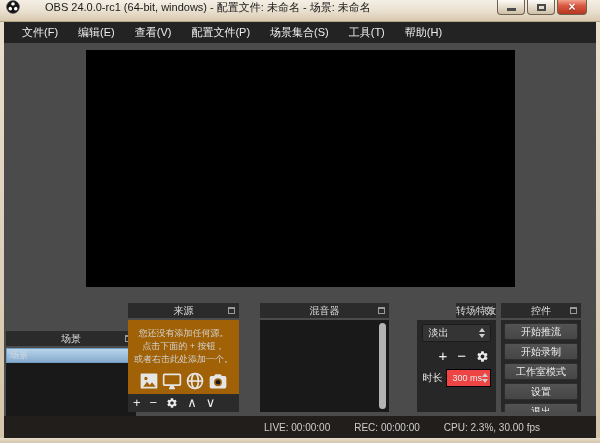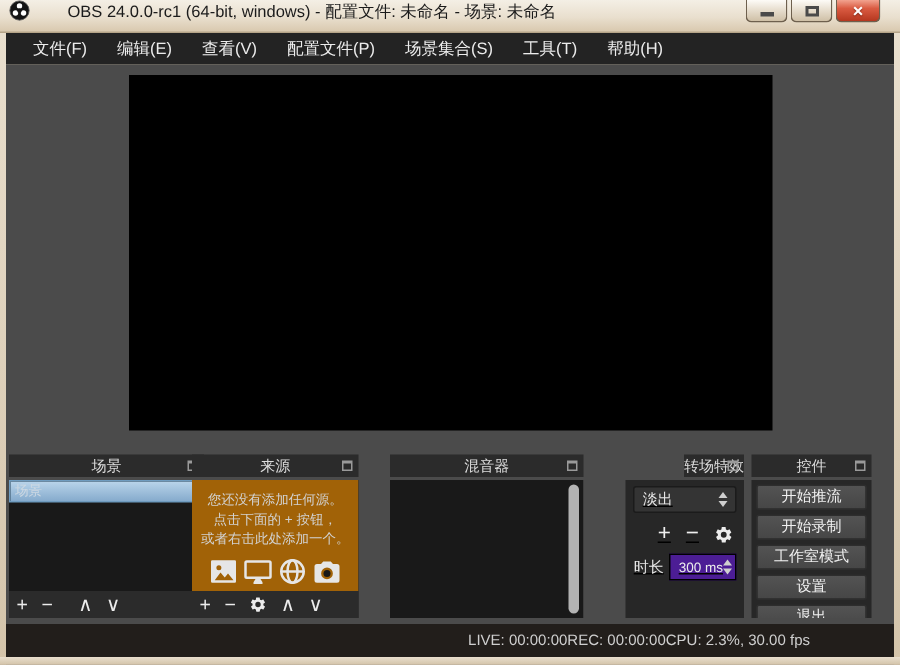--- a/index.html
+++ b/index.html
@@ -25,21 +25,21 @@
   .menubar { position:absolute; left:4px; top:22px; width:592px; height:21px;
     background:#232323; display:flex; align-items:flex-end; padding-left:8px; }
   .menu-item { font-size:11px; color:#ececec; padding:3px 10px; white-space:nowrap; }
 
   
   .main { position:absolute; left:4px; top:43px; width:592px; height:373px; background:#4b4b4b; }
   .preview { position:absolute; left:82px; top:7px; width:429px; height:237px; background:#000; }
 
   
   .dock { position:absolute; top:260px; height:109px; display:flex; flex-direction:column; }
-  .dock-scenes      { left:2px;   width:130px; }
+  .dock-scenes      { left:2px;   width:130px;margin-top:28px; }
   .dock-sources     { left:124px; width:111px; }
   .dock-mixer       { left:229px; width:129px;margin-left:27px; }
   .dock-transitions { left:405px; width:87px;align-items:flex-end;  }
   .dock-controls    { left:497px; width:80px;  }
   .dock-header { height:15px; background:#2b2b2b; display:flex; align-items:center;
     justify-content:center; position:relative; flex:0 0 auto; }
   .dock-title { font-size:10px; color:#dcdcdc; }
   .float-icon { position:absolute; right:4px; top:4px; width:7px; height:7px;
     border:1px solid #9a9a9a; border-top:2px solid #9a9a9a; }
   .dock-body { flex:1; margin-top:2px; background:#1c1c1c; position:relative; overflow:hidden;
@@ -60,47 +60,47 @@
   .src-empty { flex:1; background:#a16207; text-align:center; padding-top:7px; }
   .src-line { font-size:9px; color:#d2d2d2; line-height:13px; white-space:nowrap; }
   .src-icons { display:flex; justify-content:center; gap:3px; margin-top:5px; }
   .src-icons svg { width:20px; height:20px; }
 
   
   .mixer-scroll { position:absolute; right:3px; top:3px; bottom:3px; width:7px;
     background:#b3b3b3; border-radius:4px; }
 
   
-  .tr-body { padding:4px 5px 0 5px;text-decoration:underline; }
+  .tr-body { padding:4px 5px 0 5px; }
   .combo { height:18px; background:#343434; border:1px solid #1b1b1b; border-radius:2px;
     display:flex; align-items:center; padding:0 5px; color:#e8e8e8; font-size:10px; }
   .combo-arrows { margin-left:auto; display:flex; flex-direction:column; gap:2px; }
   .tri-up { width:0; height:0; border-left:3px solid transparent; border-right:3px solid transparent; border-bottom:4px solid #cfcfcf; }
   .tri-down { width:0; height:0; border-left:3px solid transparent; border-right:3px solid transparent; border-top:4px solid #cfcfcf; }
   .tr-btn-row { display:flex; justify-content:flex-end; align-items:center; gap:10px;
     margin:6px 2px 5px 0; color:#f0f0f0; }
   .tr-btn-row .tb-glyph { font-size:15px; }
   .tr-btn-row .gear-svg { width:13px; height:13px; }
   .dur-row { display:flex; align-items:center; gap:4px; }
   .dur-label { font-size:10px; color:#e8e8e8; flex:0 0 auto; }
-  .spinbox { flex:1; height:18px; background:#4c1d95; border:1px solid #000;
+  .spinbox { flex:1; height:18px; background:#ef4444; border:1px solid #000;
     display:flex; align-items:center; padding:0 2px 0 5px; }
   .spin-value { font-size:9px; color:#ececec; }
   .spin-arrows { margin-left:auto; display:flex; flex-direction:column; gap:2px; }
 
   
   .ctl-body { padding:3px; }
   .ctl-btn { display:block; width:100%; height:17px; margin-bottom:3px;
     background:linear-gradient(#535353,#464646); border:1px solid #2d2d2d; border-radius:2px;
     color:#f0f0f0; font-size:10px; line-height:15px; cursor:default; }
 
   
   .statusbar { position:absolute; left:4px; top:416px; width:592px; height:22px;
     background:#221e1b; display:flex; align-items:center; justify-content:flex-end;
-    padding-right:56px; }
+    gap:24px; padding-right:56px; }
   .status-text { font-size:10px; color:#cfcfcf; white-space:nowrap; }
 
   
   .frame-left,.frame-right,.frame-bottom { position:absolute; background:linear-gradient(#e9dfce,#d4c4aa); }
   .frame-left  { left:0; top:22px; width:4px; height:421px; }
   .frame-right { right:0; top:22px; width:4px; height:421px; }
   .frame-bottom{ left:0; bottom:0; width:600px; height:5px; }
 </style>
 </head>
 <body>

